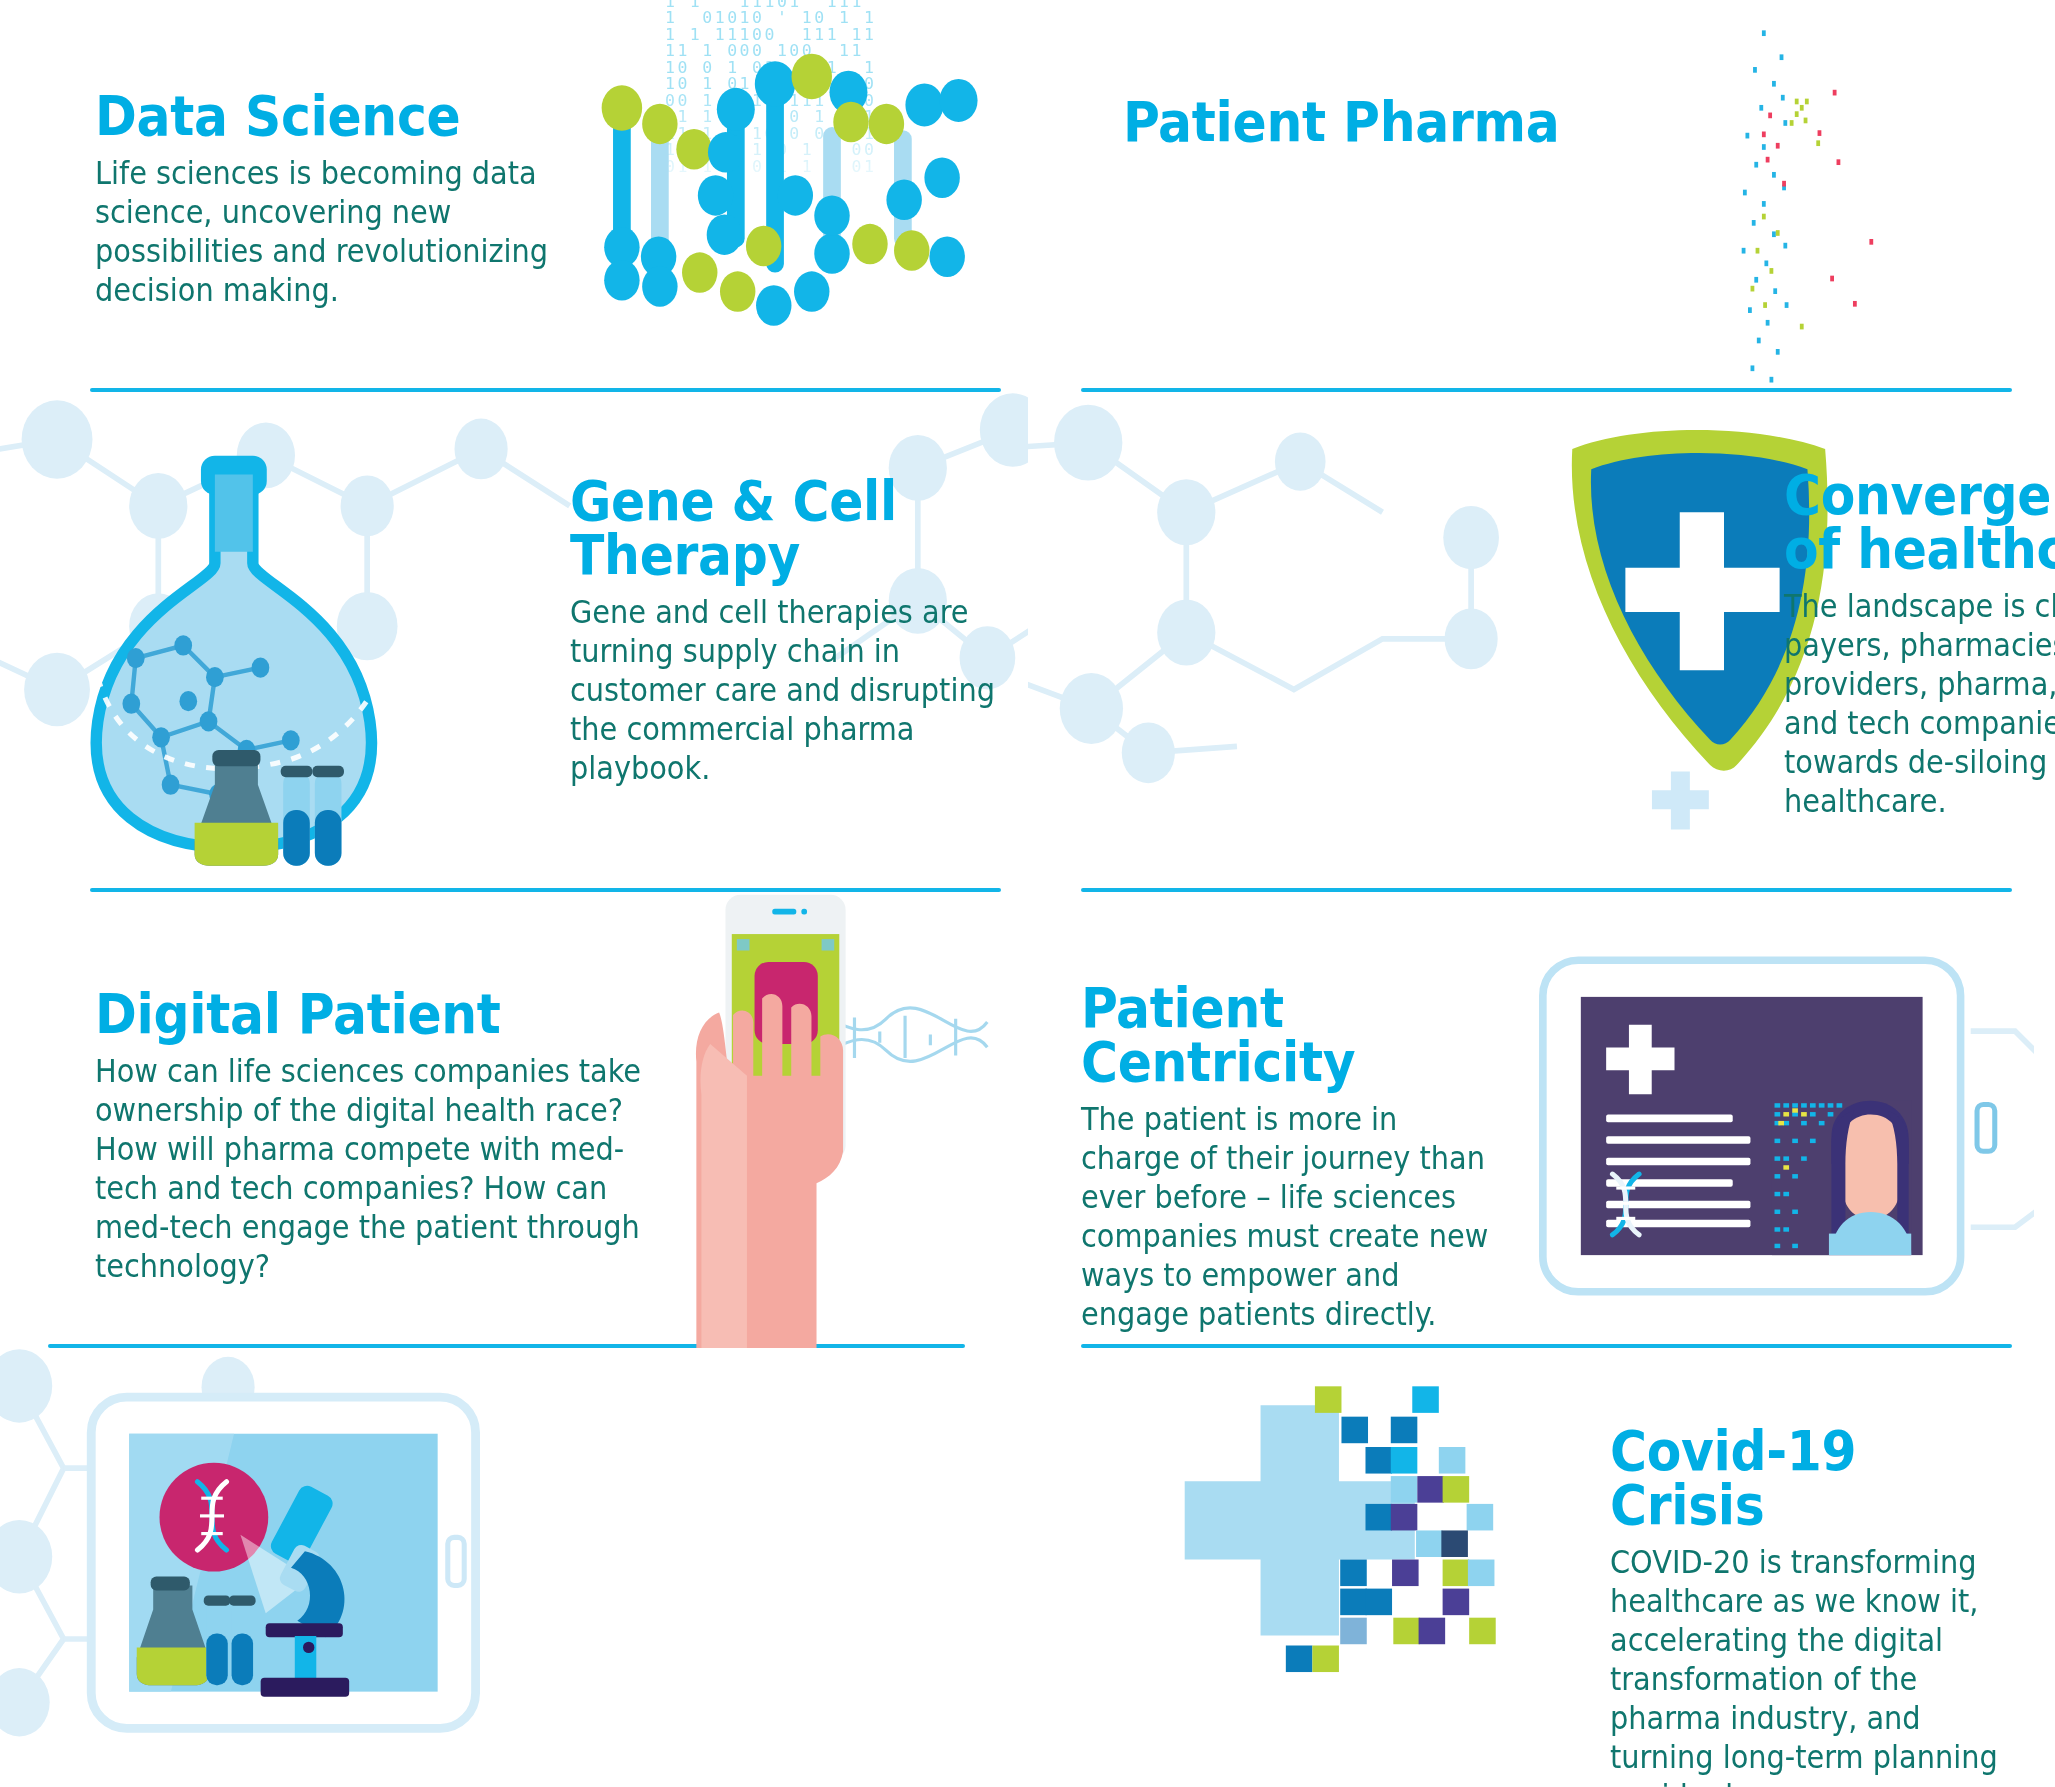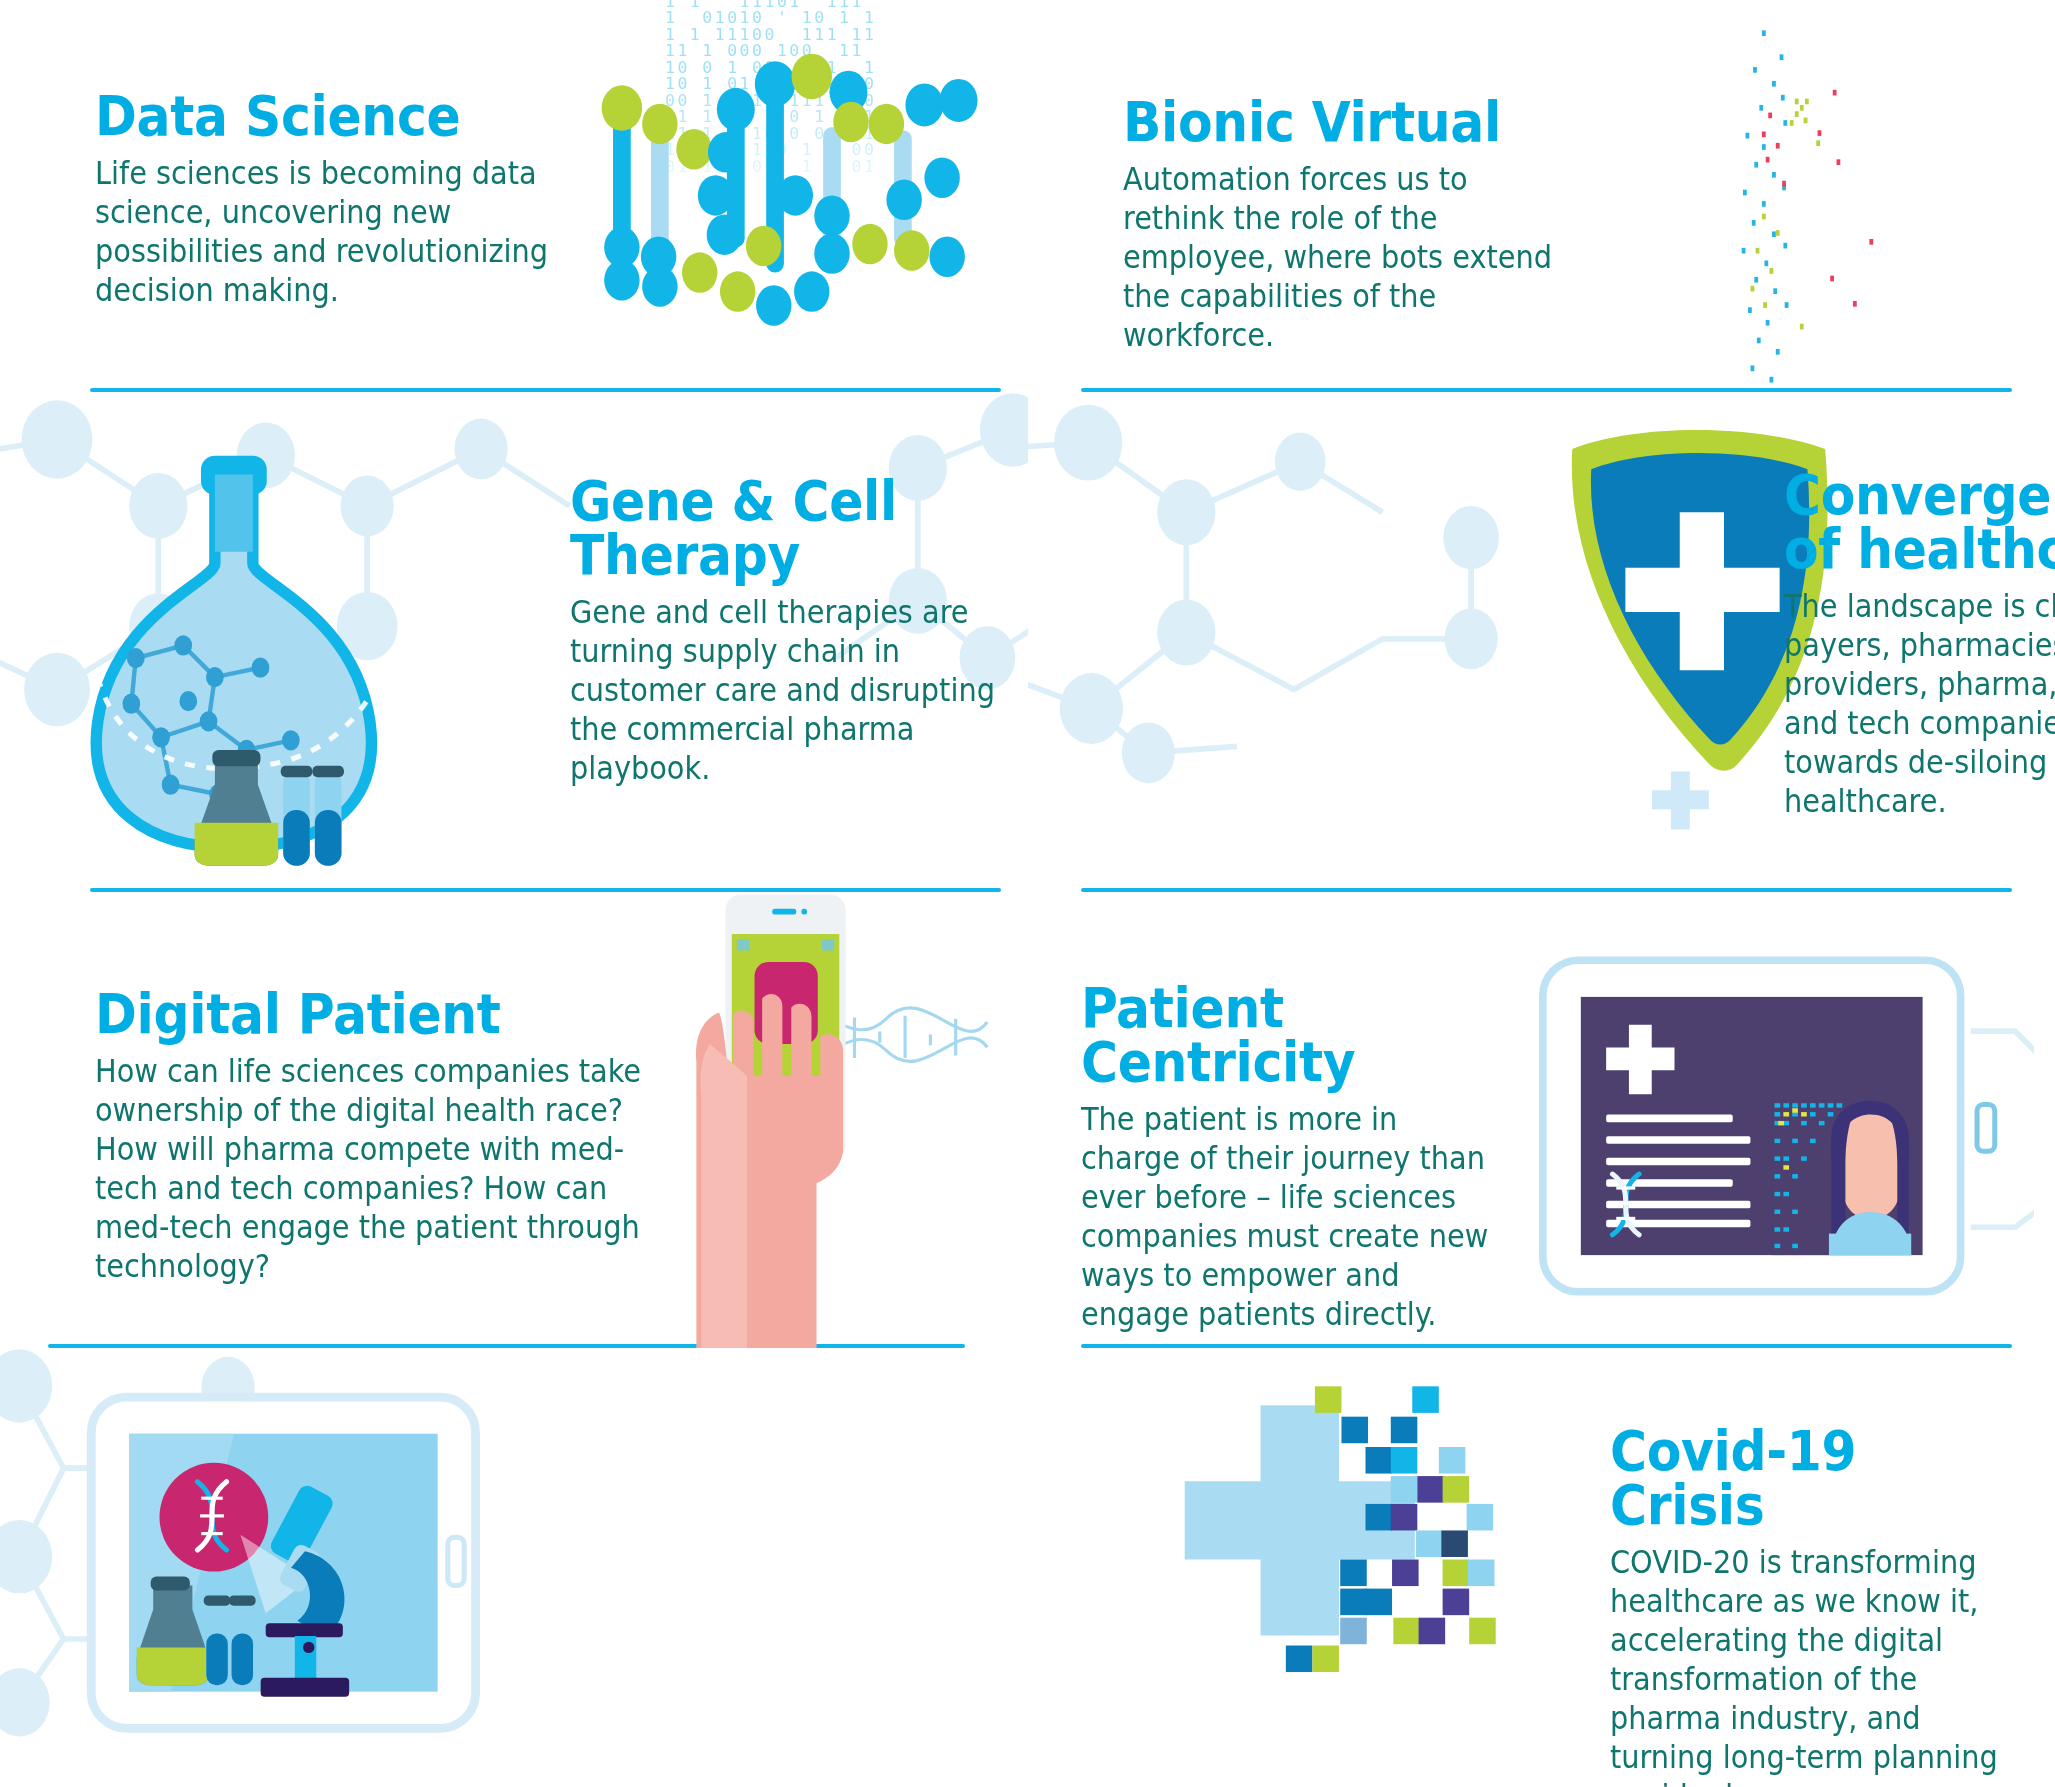--- a/index.html
+++ b/index.html
@@ -224,22 +224,21 @@
           <rect x="290" y="392" width="6" height="9"></rect>
             <rect x="312" y="424" width="6" height="9"></rect>
           <rect x="282" y="452" width="6" height="9"></rect>
             <rect x="302" y="478" width="6" height="9"></rect>
           <rect x="386" y="222" width="6" height="9"></rect>
             <rect x="360" y="512" width="6" height="9"></rect>
         </g>
       </svg>
     </div>
     <div class="txt" style="left:95px;top:95px;width:443px;">
-      <h2>Bionic Virtual</h2>
-      <p class="body">Automation forces us to rethink the role of the employee, where bots extend the capabilities of the workforce.</p>
+      <h2>Patient Pharma</h2>
     </div>
     <div class="rule" style="left:53px;right:44px;"></div>
   </div>
 
   <div class="panel">
     <svg class="molbg" width="1028" height="500" viewBox="0 0 1624 790">
       <g stroke="#dceef8" stroke-width="9" fill="none">
         <path d="M-60 100 L90 75 L250 180 L250 370 L90 470 L-60 400"></path>
         <path d="M250 180 L420 100 L580 180 L580 370 L420 470 L250 370"></path>
         <path d="M580 180 L760 90 L900 180"></path>

